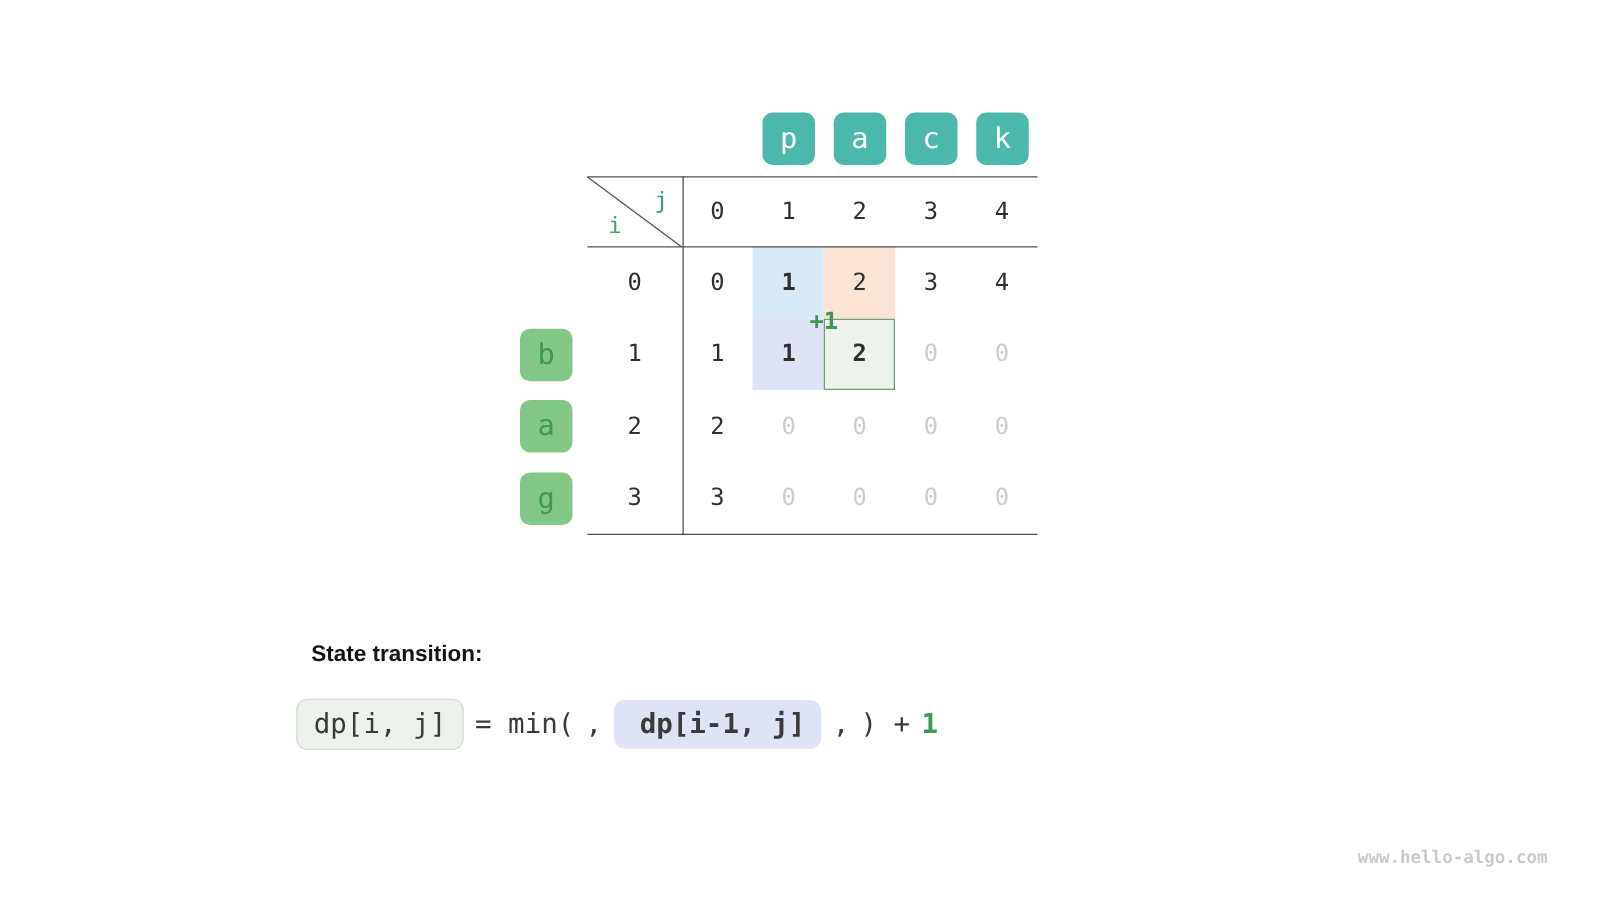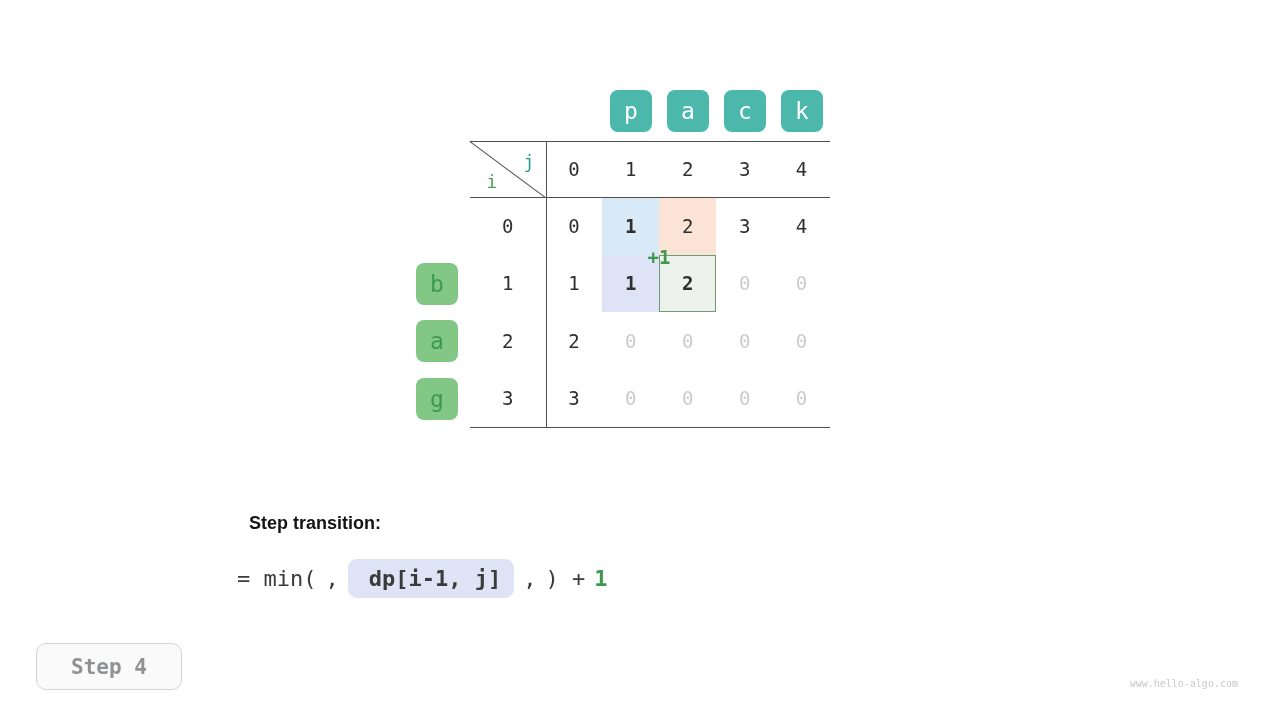--- a/index.html
+++ b/index.html
@@ -51,21 +51,21 @@
   .bg-blue  { background:var(--hl-blue); }
   .bold  { font-weight:bold; }
   .green { color:var(--accent-green); }
   .plain { white-space:pre; }
 
   
   .step { position:absolute; left:36px; top:643px; width:146px; height:47px;
           border:1px solid var(--step-border); background:var(--step-bg); border-radius:10px;
           display:flex; align-items:center; justify-content:center;
           font-size:21px; font-weight:bold; color:var(--step-text); }
-  .watermark { position:absolute; right:42px; top:678px; font-size:10px; color:var(--watermark); }
+  .watermark { position:absolute; right:42px; top:678px; font-size:14px; color:var(--watermark);font-weight:bold; }
 </style>
 </head>
 <body>
 
 <div class="stage">
 
   <div class="chip teal" style="left:610px; top:90px;">p</div>
   <div class="chip teal" style="left:667px; top:90px;">a</div>
   <div class="chip teal" style="left:724px; top:90px;">c</div>
   <div class="chip teal" style="left:781px; top:90px;">k</div>
@@ -117,27 +117,27 @@
         <div class="cell" style="left: 103.95px; top: 257.25px;">3</div>
         <div class="cell dim" style="left: 160.85px; top: 257.25px;">0</div>
         <div class="cell dim" style="left: 217.75px; top: 257.25px;">0</div>
         <div class="cell dim" style="left: 274.65px; top: 257.25px;">0</div>
         <div class="cell dim" style="left: 331.55px; top: 257.25px;">0</div>
       </div>
 
     <div class="plus">+1</div>
   </div>
 
-  <div class="heading">Step transition:</div>
+  <div class="heading">State transition:</div>
 
   <div class="formula">
+    <span class="badge bg-green">dp[i, j]</span>
     <span class="plain">= min(</span>
     <span class="plain">,</span>
     <span class="badge bg-lav bold">dp[i-1, j]</span>
     <span class="plain">,</span>
     <span class="plain">) +</span>
     <span class="plain green bold">1</span>
   </div>
 
-  <div class="step">Step 4</div>
   <div class="watermark">www.hello-algo.com</div>
 
 </div>
 
 </body></html>

